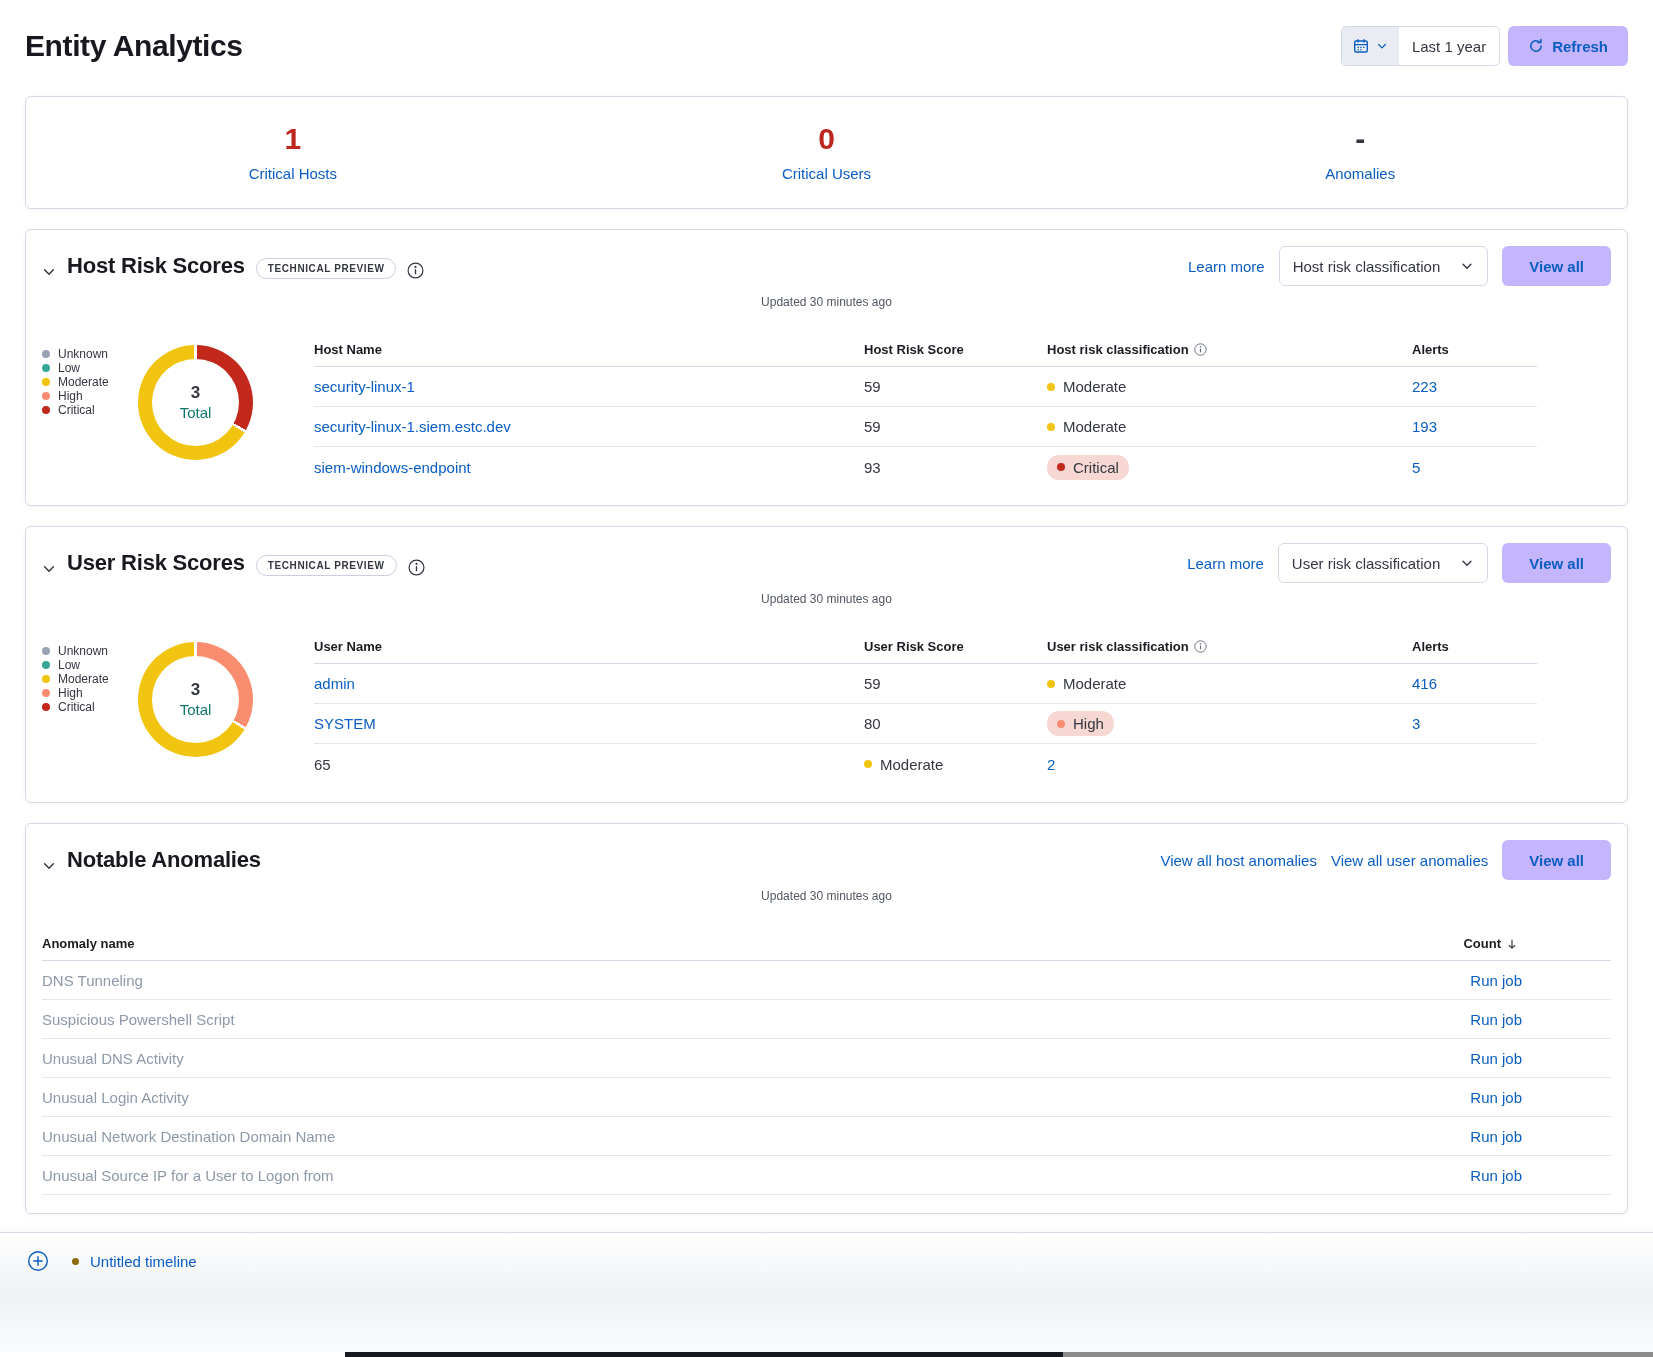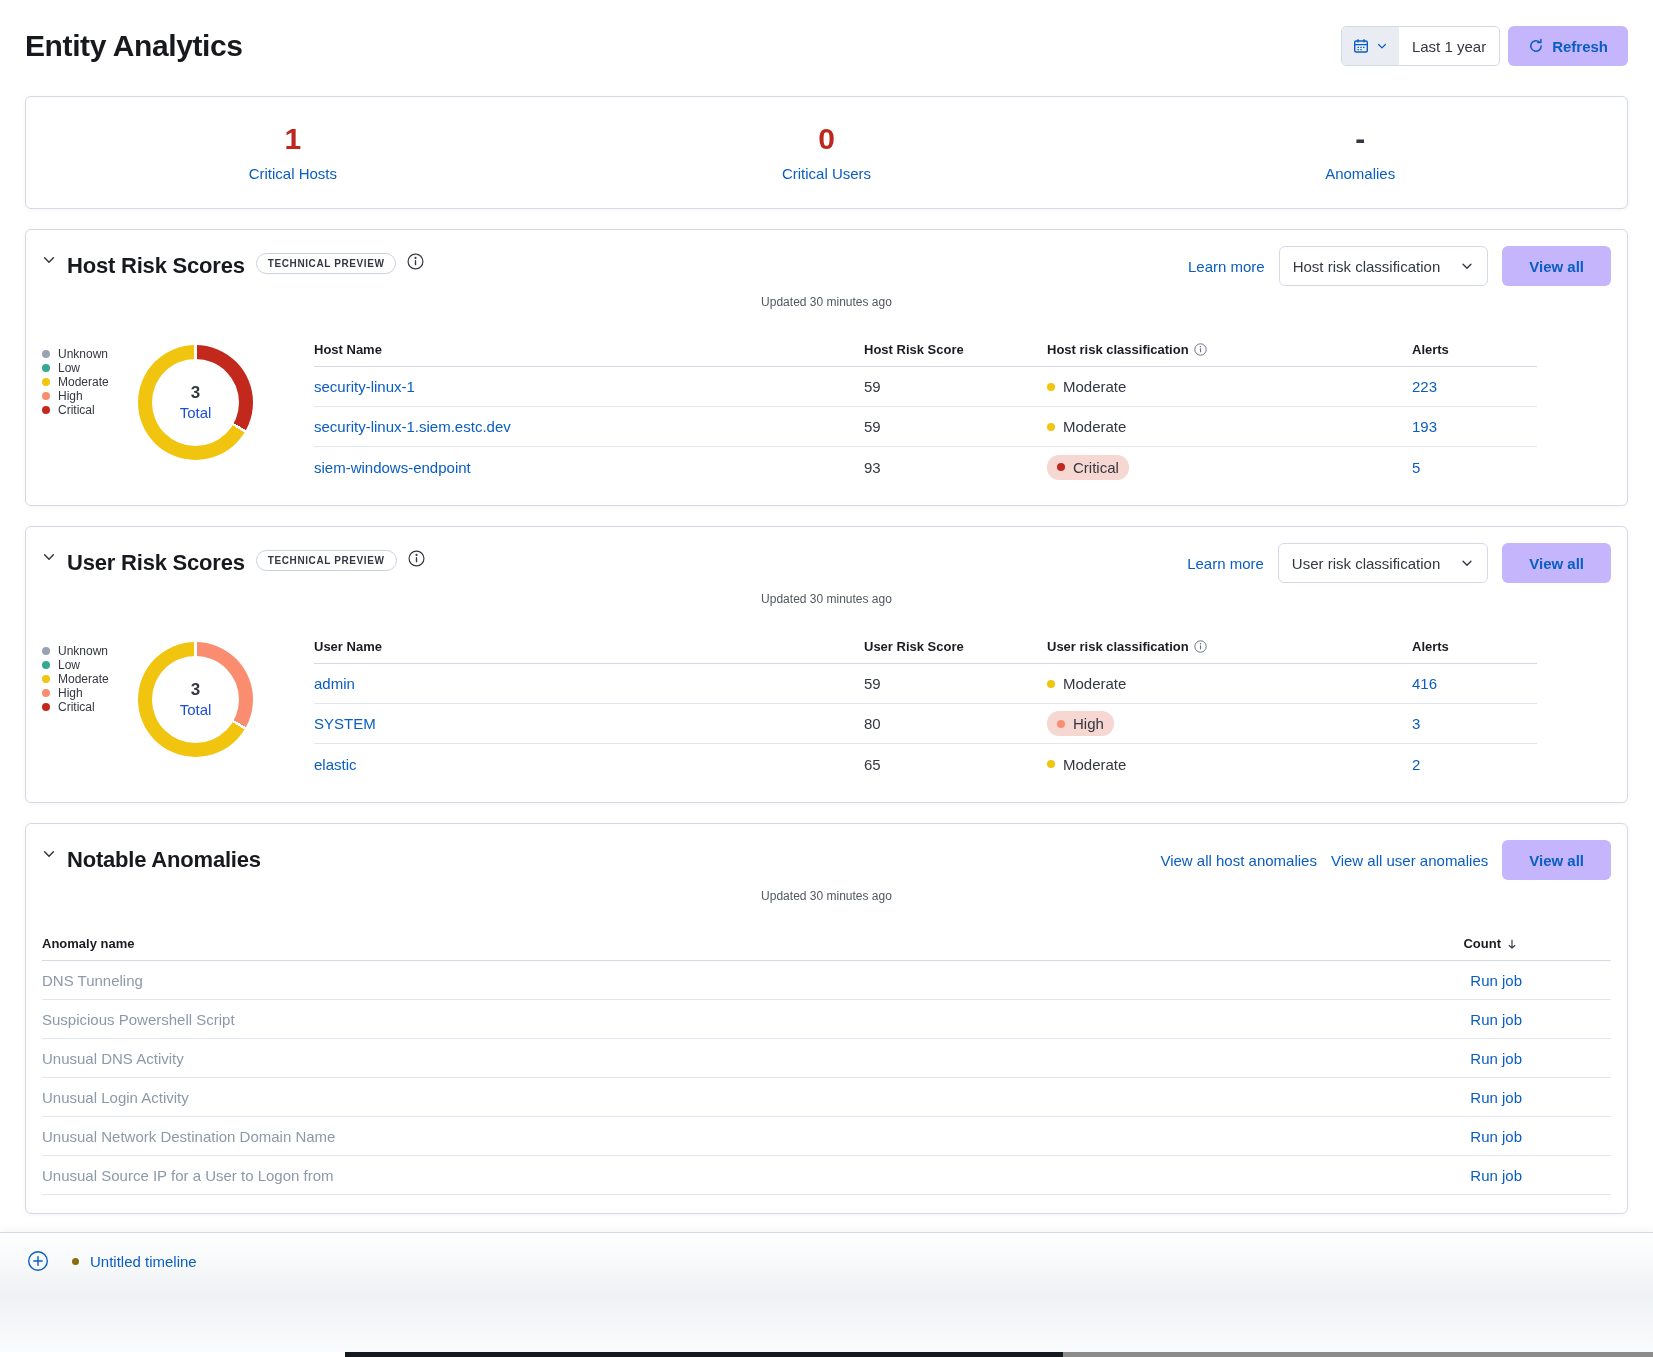--- a/index.html
+++ b/index.html
@@ -24,40 +24,40 @@
   .kpi-card { margin-top:30px; border:1px solid #d3dae6; border-radius:6px; height:113px; display:flex; background:#fff; box-shadow:0 1px 4px rgba(50,60,80,0.05); }
   .kpi { flex:1; display:flex; flex-direction:column; align-items:center; justify-content:center; gap:11px; }
   .kpi-value { font-size:30px; font-weight:700; line-height:1; }
   .kpi-danger { color:#bd271e; }
   .kpi-dark { color:#343741; }
   .kpi-label { font-size:15px; color:#0a5dc2; cursor:pointer; }
 
   
   .panel { margin-top:20px; border:1px solid #d3dae6; border-radius:6px; background:#fff; padding:16px 16px 18px; box-shadow:0 1px 4px rgba(50,60,80,0.05); }
   .panel-header { display:flex; align-items:center; height:40px; }
-  .title-group { display:flex; align-items:flex-start; gap:11px; }
+  .title-group { display:flex; align-items:flex-end; gap:11px; }
   .collapse-chevron { display:inline-flex; cursor:pointer; color:#343741; }
   .panel-title { font-size:22px; font-weight:700; color:#17191e; margin:0; letter-spacing:-0.2px; }
   .badge { border:1px solid #c9d1de; border-radius:12px; padding:4px 11px; font-size:10px; font-weight:700; letter-spacing:0.6px; color:#343741; white-space:nowrap; }
   .info-icon { display:inline-flex; color:#343741; cursor:pointer; }
   .header-right { margin-left:auto; display:flex; align-items:center; gap:14px; }
   .link { color:#0a5dc2; font-size:15px; text-decoration:none; cursor:pointer; }
   .select { display:flex; align-items:center; gap:20px; border:1px solid #d3dae6; border-radius:6px; height:40px; padding:0 13px; font-size:15px; color:#343741; background:#fff; cursor:pointer; }
   .updated { font-size:12px; color:#515761; margin-top:9px;text-align:center; }
 
   
   .risk-body { display:flex; margin-top:24px; }
   .legend { width:96px; display:flex; flex-direction:column; gap:0; padding-top:14px; }
   .legend-item { display:flex; align-items:center; gap:8px; font-size:12px; color:#343741; }
   .dot { width:8px; height:8px; border-radius:50%; flex:0 0 auto; }
   .donut-wrap { width:115px; height:115px; position:relative; margin-top:12px; }
   .donut { width:115px; height:115px; border-radius:50%; }
   .donut-hole { position:absolute; inset:14px; background:#fff; border-radius:50%; display:flex; flex-direction:column; align-items:center; justify-content:center; }
   .donut-total { font-size:17px; font-weight:700; color:#343741; line-height:1.2; }
-  .donut-sub { font-size:15px; color:#1d4ed8; line-height:1.2; }
+  .donut-sub { font-size:15px; color:#0f766e; line-height:1.2; }
 
   .risk-table { flex:1; margin-left:61px; max-width:1223px; }
   .rt-row { display:grid; grid-template-columns:550px 183px 365px 1fr; align-items:center; height:40px; border-bottom:1px solid #e1e6ef; font-size:15px; }
   .rt-head { font-size:13px; font-weight:700; color:#1a1c21; height:34px; border-bottom:1px solid #d3dae6; }
   .rt-row:last-child { border-bottom:none; }
   .head-with-info { display:flex; align-items:center; gap:5px; }
   .cell-link { color:#0a5dc2; cursor:pointer; text-decoration:none; }
   .classification { display:flex; align-items:center; gap:8px; }
   .pill { background:#f6d7d2; border-radius:12px; padding:4px 10px; display:inline-flex; align-items:center; gap:8px; }
   .sev-moderate { background:#f1c40f; }
@@ -345,21 +345,20 @@
         <div class="rt-row">
           <div><a class="cell-link">SYSTEM</a></div>
           <div>80</div>
           <div><span class="classification pill">
                 <span class="dot sev-high"></span>
                 <span>High</span>
               </span></div>
           <div><a class="cell-link">3</a></div>
         </div>
         <div class="rt-row">
-          <div><a class="cell-link">elastic</a></div>
           <div>65</div>
           <div>
               <span class="classification">
                 <span class="dot sev-moderate"></span>
                 <span>Moderate</span>
               </span>
             </div>
           <div><a class="cell-link">2</a></div>
         </div>
       </div>

